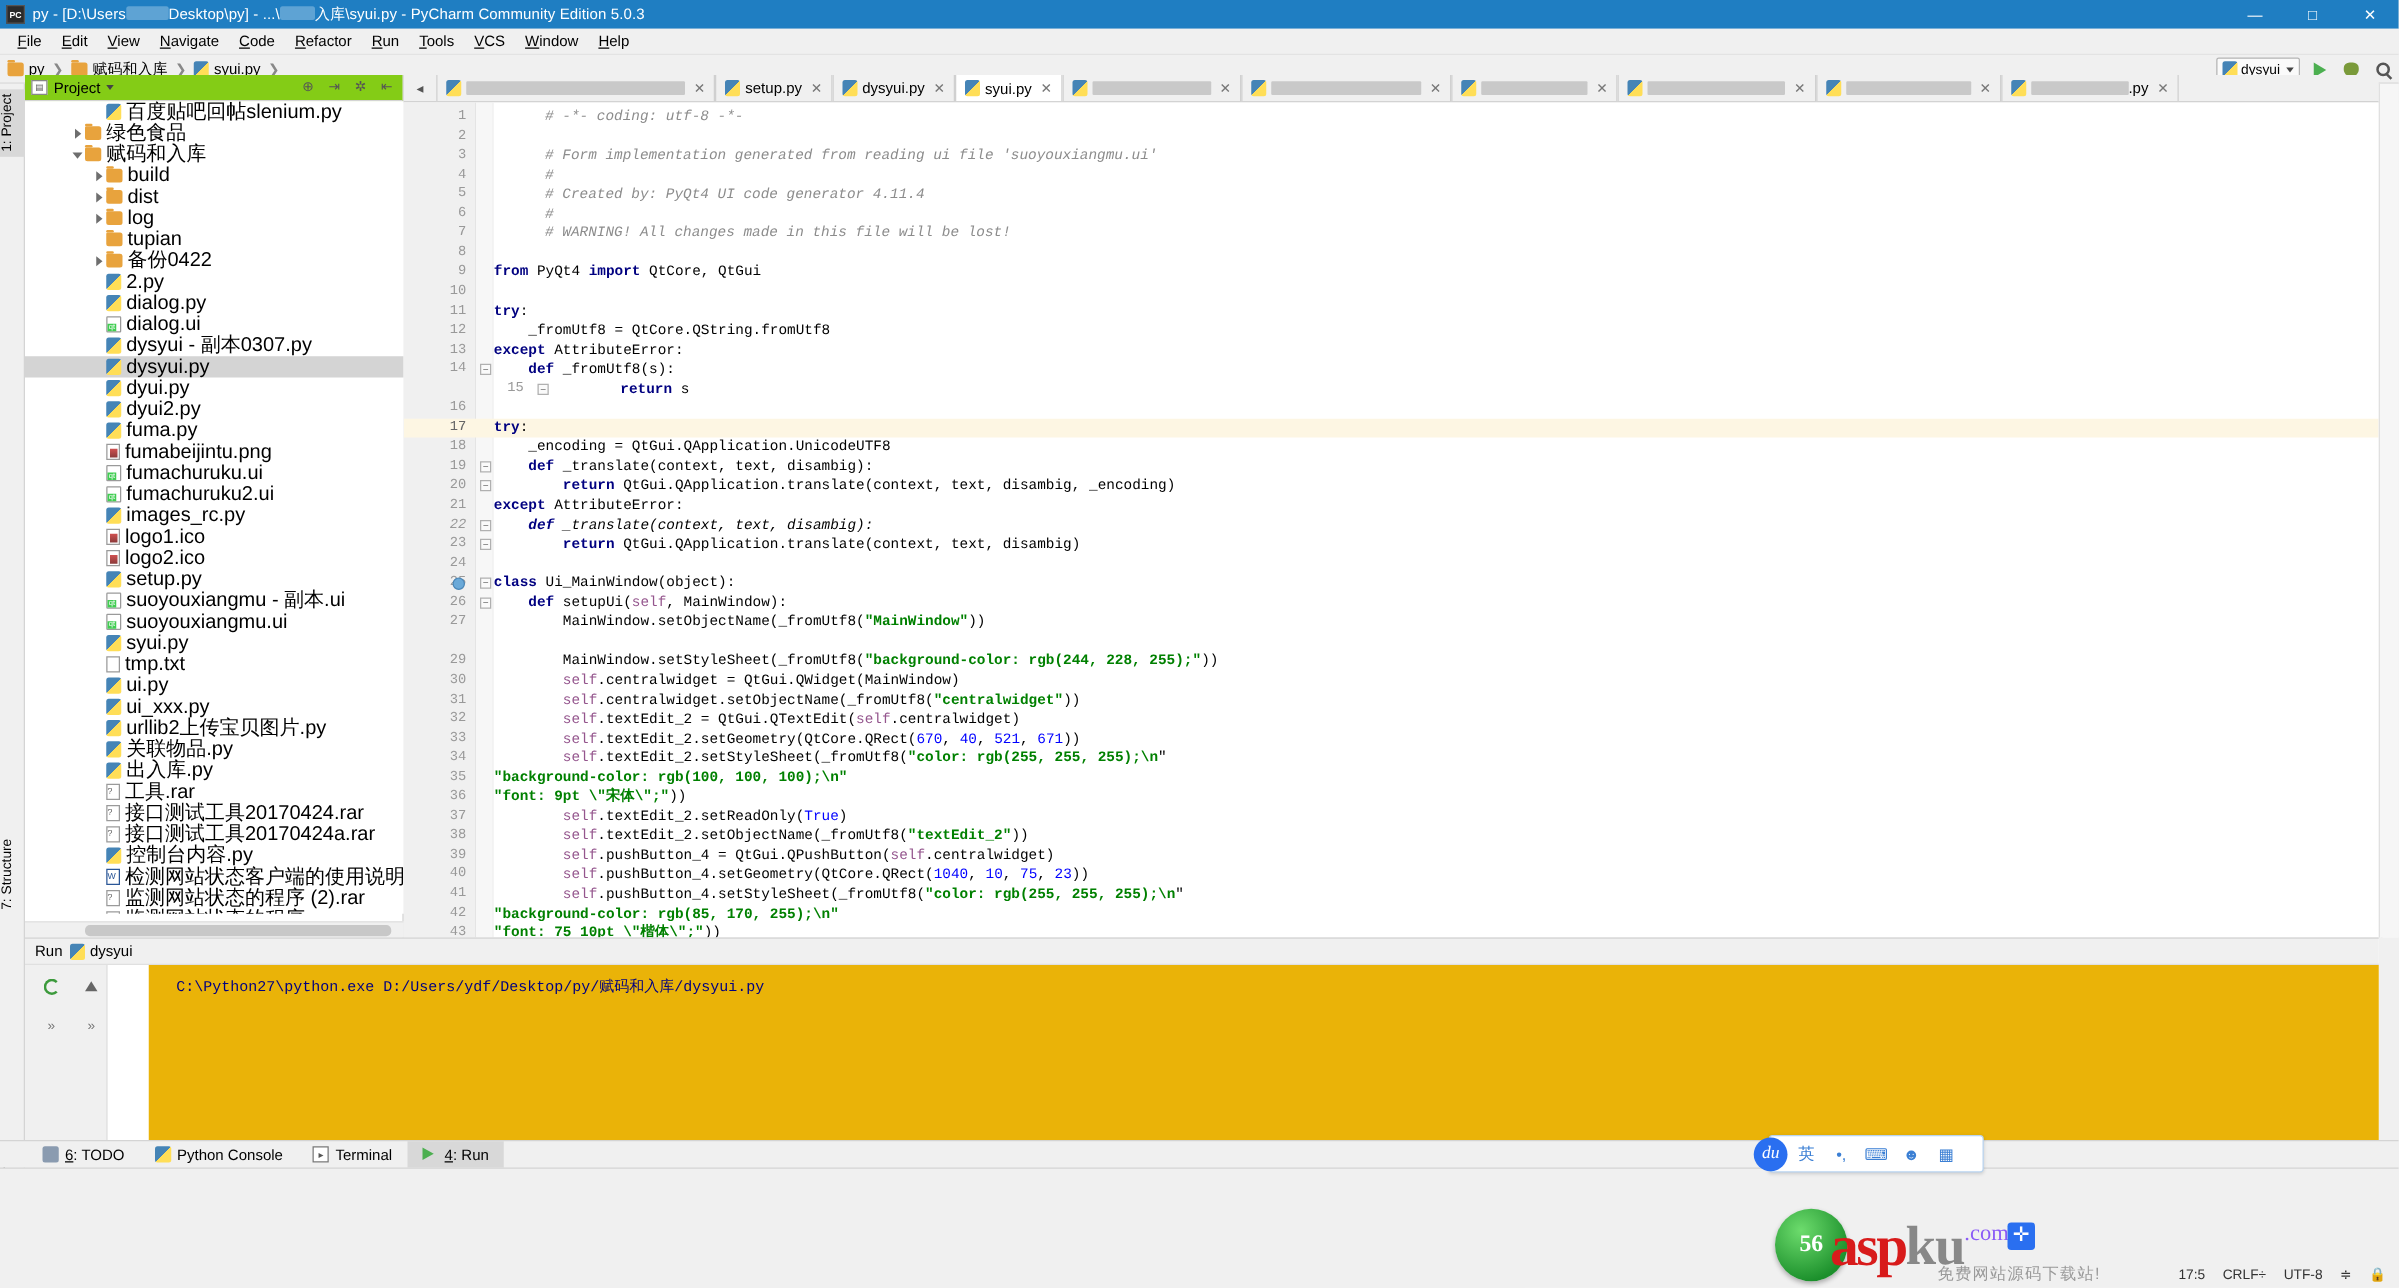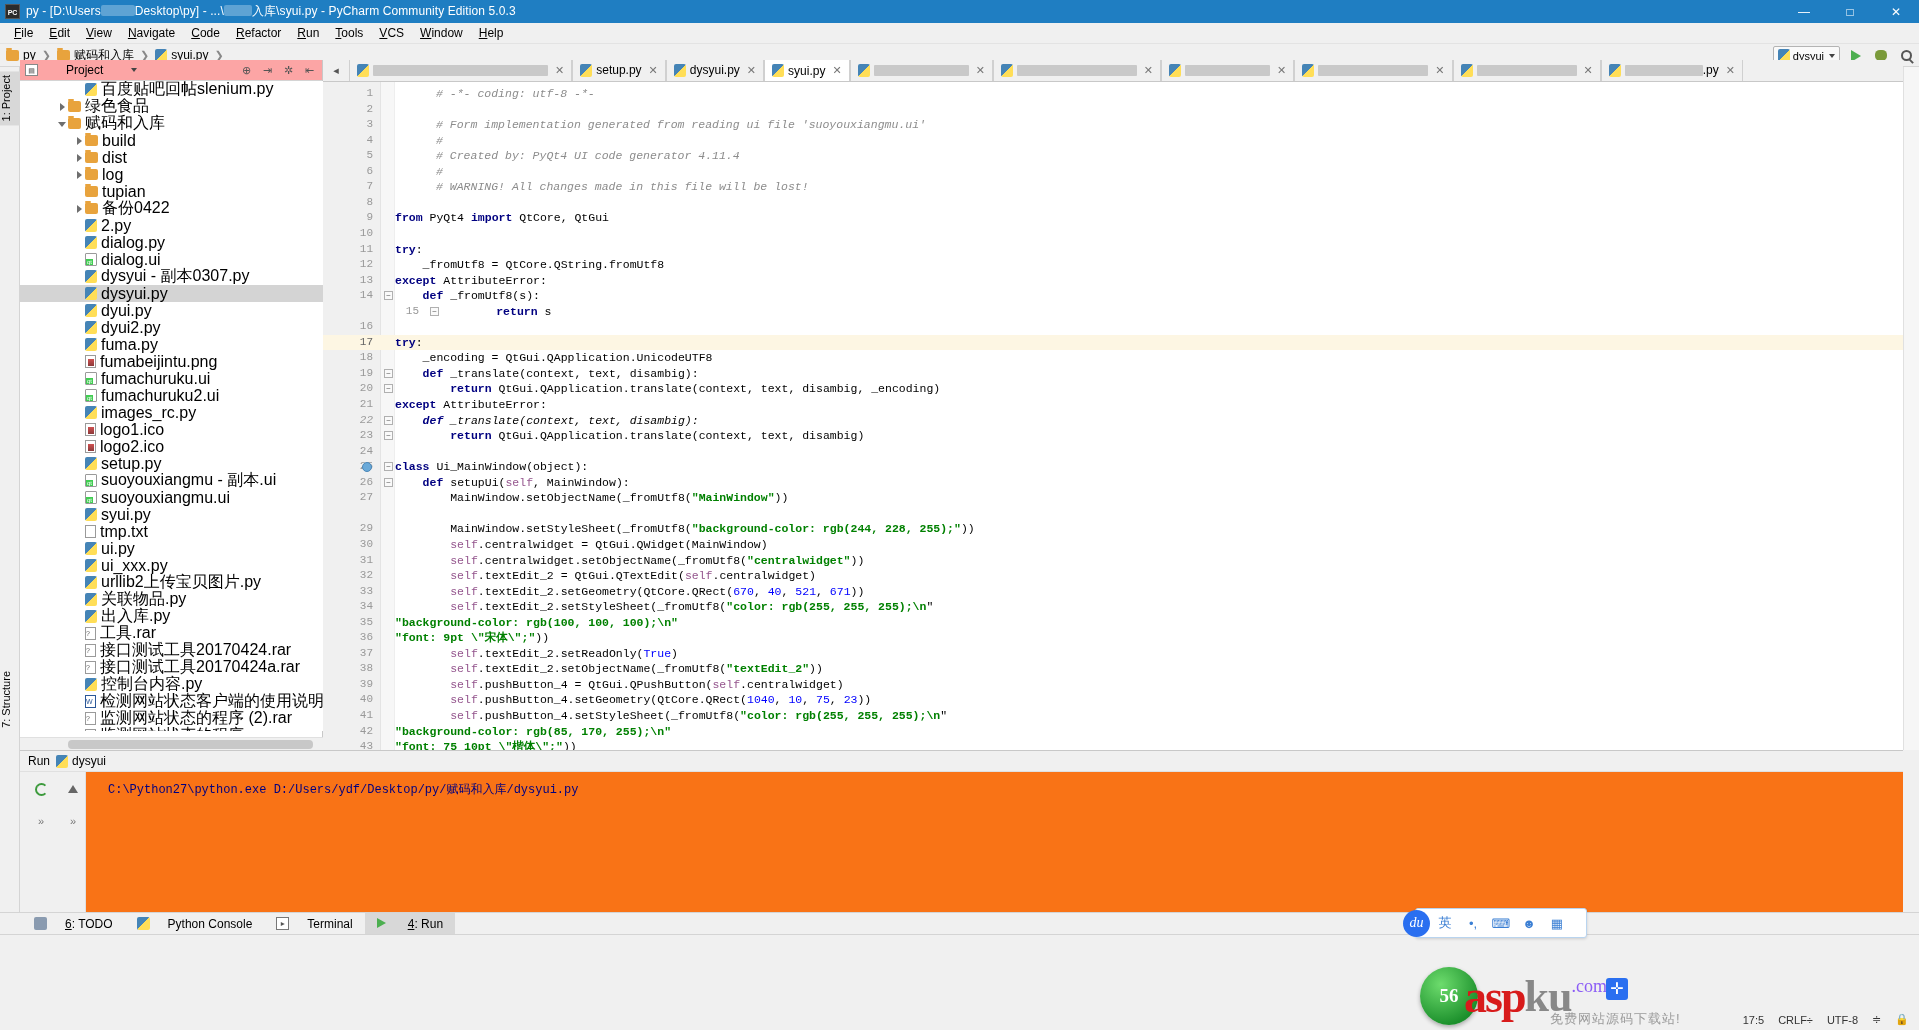--- a/index.html
+++ b/index.html
@@ -101,22 +101,22 @@
     font-size:11px;color:#000;text-align:center;padding:4px 0;white-space:nowrap;
   }
   .vtab.sel { background:#d8d8d8; }
 
   
   .projpanel {
     position:absolute;left:20px;top:60px;width:303px;height:690px;background:#ffffff;
     border-right:1px solid #c8c8c8;
   }
   .projhdr {
-    height:21px;background:#fca5a5;border-bottom:1px solid #d4d4d4;
-    display:flex;align-items:center;padding-left:5px;font-size:12px;color:#000;gap:23px;
+    height:21px;background:#84cc16;border-bottom:1px solid #d4d4d4;
+    display:flex;align-items:center;padding-left:5px;font-size:12px;color:#000;
   }
   .projhdr .titleico{width:13px;height:12px;border:1px solid #888;background:#fff;margin-right:5px;font-size:7px;line-height:12px;text-align:center;color:#555;}
   .projhdr-right{margin-left:auto;display:flex;align-items:center;gap:8px;padding-right:6px;}
   .hicon{width:13px;height:13px;color:#555;font-size:11px;line-height:13px;text-align:center;}
 
   .tree { position:absolute;left:0;top:21px;width:303px;height:650px;overflow:hidden;background:#fff; }
   .trow {
     height:17px;display:flex;align-items:center;font-size:12px;color:#000;
     white-space:nowrap;padding-left:0;
   }
@@ -211,31 +211,31 @@
   .runhdr .rico{margin:0 4px 0 6px;}
   .runbody { position:absolute;left:0;top:21px;width:1883px;height:141px;display:flex; }
   .runsidebar {
     width:66px;height:141px;background:#f0f0f0;border-right:1px solid #e0e0e0;position:relative;
   }
   .runsb-btn{position:absolute;width:22px;height:22px;display:flex;align-items:center;justify-content:center;}
   .rerun-ico{width:13px;height:13px;border:2px solid #3c9a3c;border-radius:50%;border-right-color:transparent;}
   .up-arrow{width:0;height:0;border-left:5px solid transparent;border-right:5px solid transparent;border-bottom:8px solid #666;}
   .chev2{font-size:11px;color:#777;}
   .runout {
-    flex:1;background:#f97316;padding:9px 0 16px 22px;
-    font-family:"Liberation Mono", monospace; font-size:12px;color:#000080;white-space:pre;
+    flex:1;background:#eab308;padding:9px 0 16px 22px;
+    font-family:"Liberation Mono", monospace; font-size:12px;color:#000080;white-space:pre;margin-left:33px;
   }
 
   
   .bottombar {
     position:absolute;left:0;top:912px;width:1919px;height:22px;background:#f0f0f0;
     border-top:1px solid #d4d4d4; display:flex; align-items:center; padding-left:22px;
   }
   .btab {
-    height:22px;display:flex;align-items:center;gap:18px;padding:0 12px;font-size:12px;color:#000;
+    height:22px;display:flex;align-items:center;gap:5px;padding:0 12px;font-size:12px;color:#000;
     white-space:nowrap;
   }
   .btab.sel { background:#d8d8d8; }
   .btab u { text-decoration:underline; }
 
   
   .statusbar {
     position:absolute;left:0;top:934px;width:1919px;height:96px;background:#f0f0f0;
   }
   .statusline{position:absolute;left:0;top:0;width:1919px;height:1px;background:#d4d4d4;}

